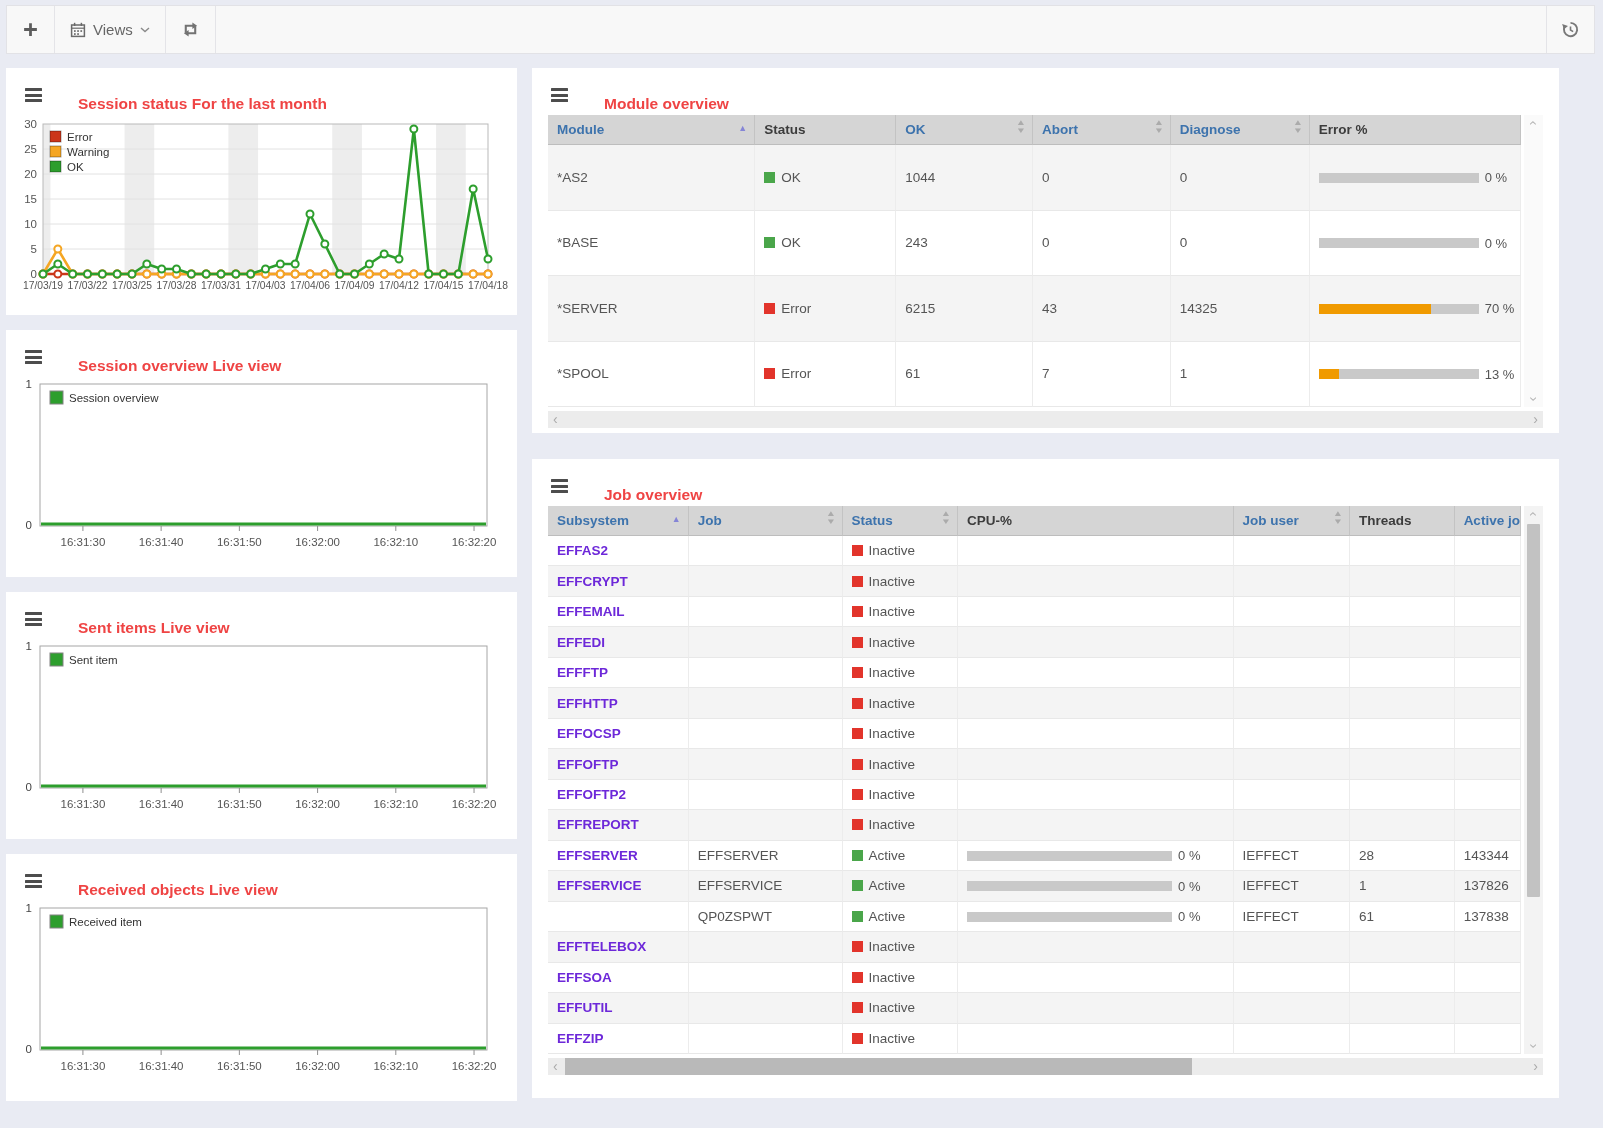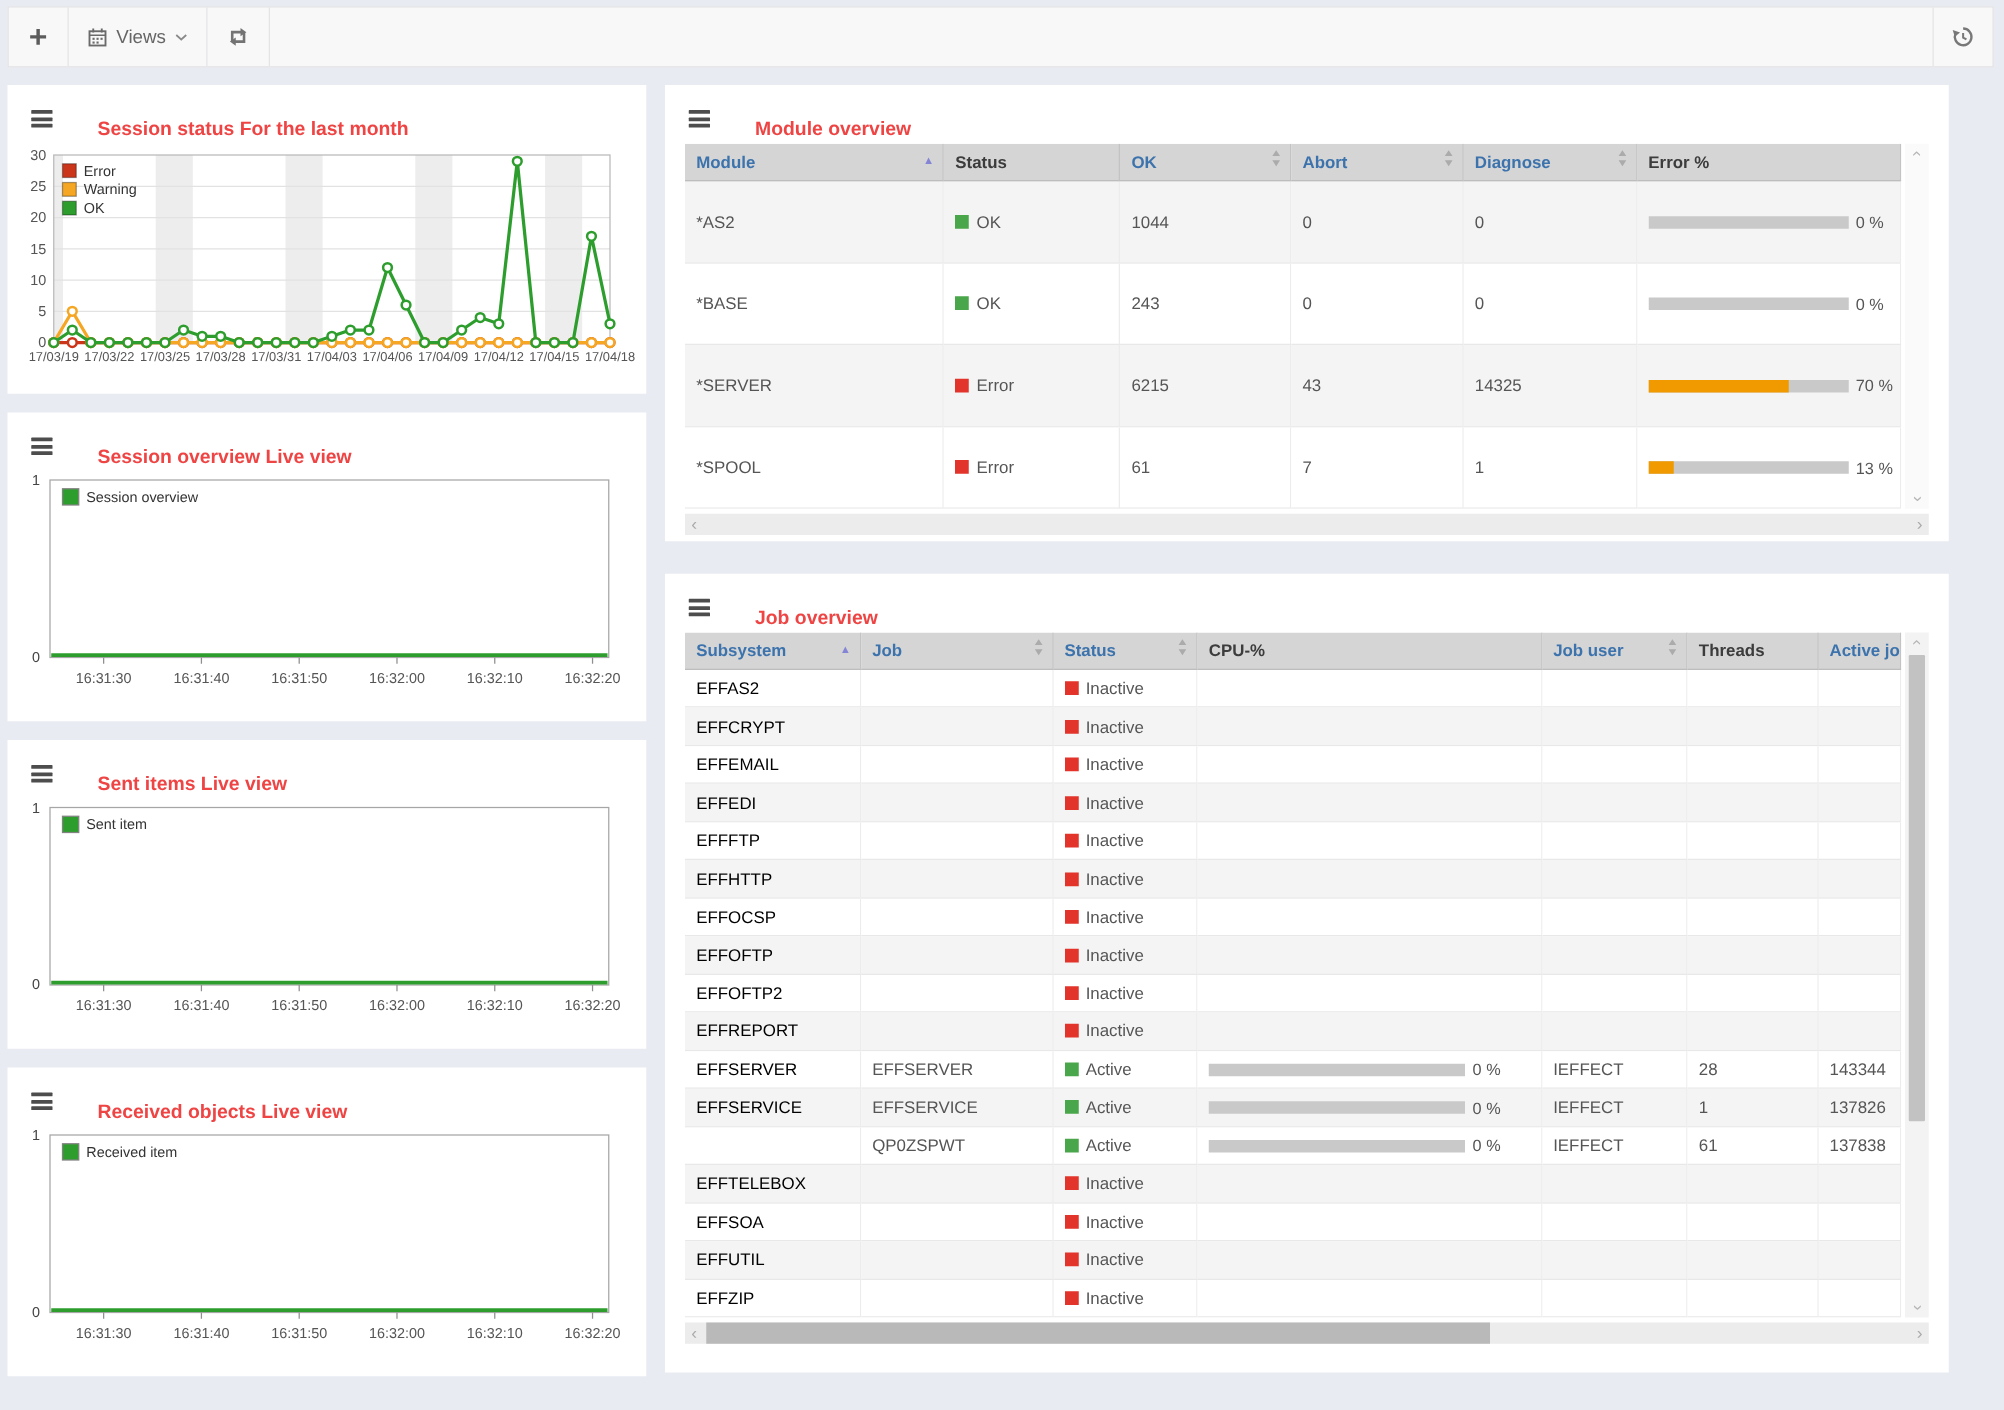--- a/index.html
+++ b/index.html
@@ -74,21 +74,21 @@
   .sort-pair i { font-style:normal; font-size:8px; color:#ababab; transform:scaleX(1.3); }
   td {
     height:30px; padding:0 9px;
     border-right:1px solid #ececec;
     border-bottom:1px solid #e8e8e8;
     white-space:nowrap; overflow:hidden;
     background:#fff;
   }
   .panel-module tbody tr:nth-child(odd) td { background:#f4f4f4; }
   .panel-job tbody tr:nth-child(even) td { background:#f4f4f4; }
-  td.bold { font-weight:normal; color:#000000;margin-top:36px; }
+  td.bold { font-weight:bold; color:#6d28d9;margin-top:36px; }
   .sq { display:inline-block; width:11px; height:11px; margin-right:6px; vertical-align:-1px; }
   .pbar { display:inline-block; height:10px; background:#c9c9c9; position:relative; vertical-align:middle; }
   .pbar.mod { width:160px; }
   .pbar.cpu { width:205px; }
   .pbar i { position:absolute; left:0; top:0; bottom:0; background:#f09a00; }
   .pct { margin-left:6px; font-size:13px; color:#555; vertical-align:middle; }
   .table-filler { flex:1; background:#fff; }
   .row-sliver { height:6px; background:#fff; }
   
   .vscroll { width:19px; margin-left:3px; background:#fafafa; display:flex; flex-direction:column; align-items:center; position:relative; }

